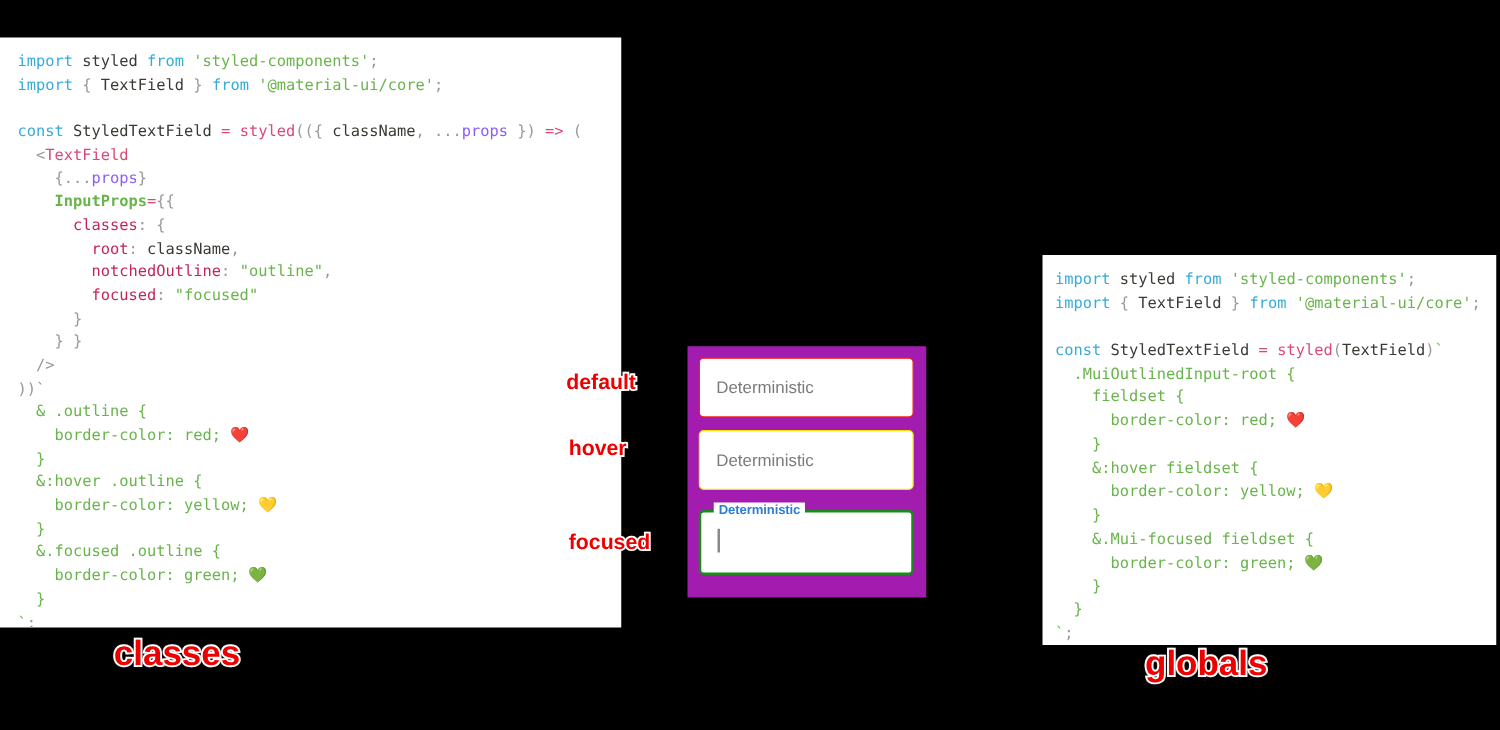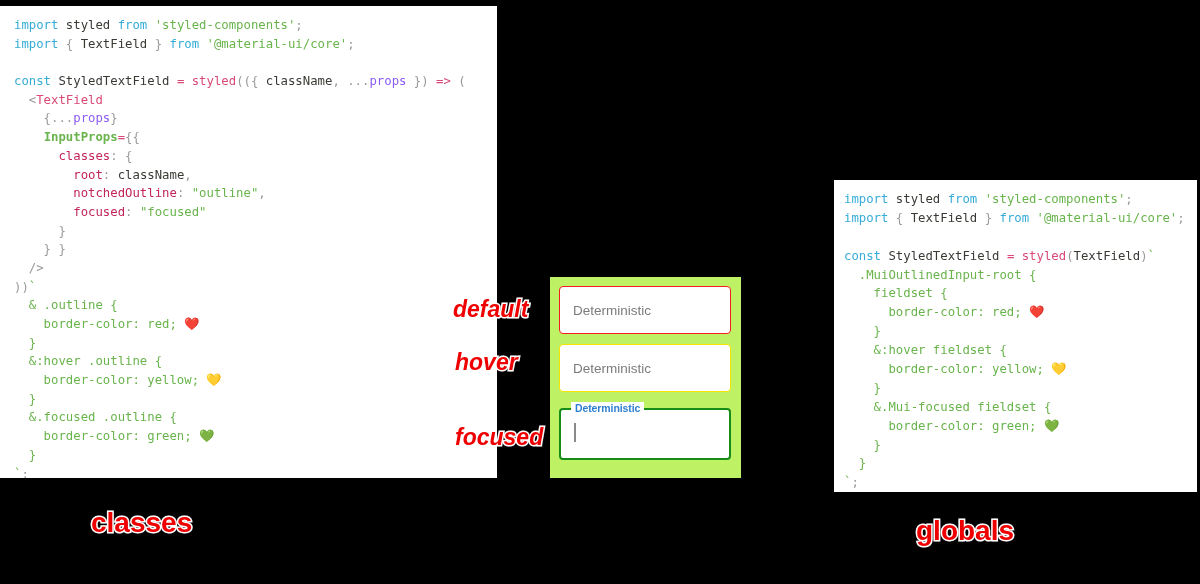--- a/index.html
+++ b/index.html
@@ -16,20 +16,21 @@
     font-family: "DejaVu Sans", sans-serif;
   }
 
   
   .code-panel {
     position: absolute;
     background: #ffffff;
     font-family: "DejaVu Sans Mono", monospace;
     white-space: pre;
     overflow: hidden;
+    margin-top: 24px;
   }
   #panel-classes {
     left: 0px;
     top: 6px;
     width: 497px;
     height: 472px;
     font-size: 12.3px;
     line-height: 18.7px;
     padding: 10px 0 0 14px;
     box-sizing: border-box;
@@ -59,21 +60,21 @@
   .t-var      { color: #8b5cf6; }   
   .t-css      { color: #69b44c; text-align: right; }
 
   
   #panel-demo {
     position: absolute;
     left: 550px;
     top: 277px;
     width: 191px;
     height: 201px;
-    background: #bef264;
+    background: #a21caf;
     box-sizing: border-box;
   }
   .field {
     position: absolute;
     box-sizing: border-box;
     background: #ffffff;
     border-radius: 4px;
   }
   .field .ph {
     position: absolute;
@@ -124,21 +125,21 @@
     position: absolute;
     font-family: "Liberation Sans", sans-serif;
     font-weight: bold;
     color: #ee0000;
     white-space: nowrap;
     -webkit-text-stroke: 3px #ffffff;
     paint-order: stroke fill;
     text-shadow:
        0 0 2px #ffffff, 0 0 2px #ffffff;
   }
-  .callout-state { font-size: 23px; font-style: italic; }
+  .callout-state { font-size: 17px; }
   #lbl-default { left: 453px; top: 296px; }
   #lbl-hover   { left: 455px; top: 349px; }
   #lbl-focused { left: 455px; top: 424px; }
 
   .callout-big { font-size: 28px; }
   #lbl-classes { left: 91px;  top: 507px; }
   #lbl-globals { left: 916px; top: 515px; }
 </style>
 </head>
 <body>

